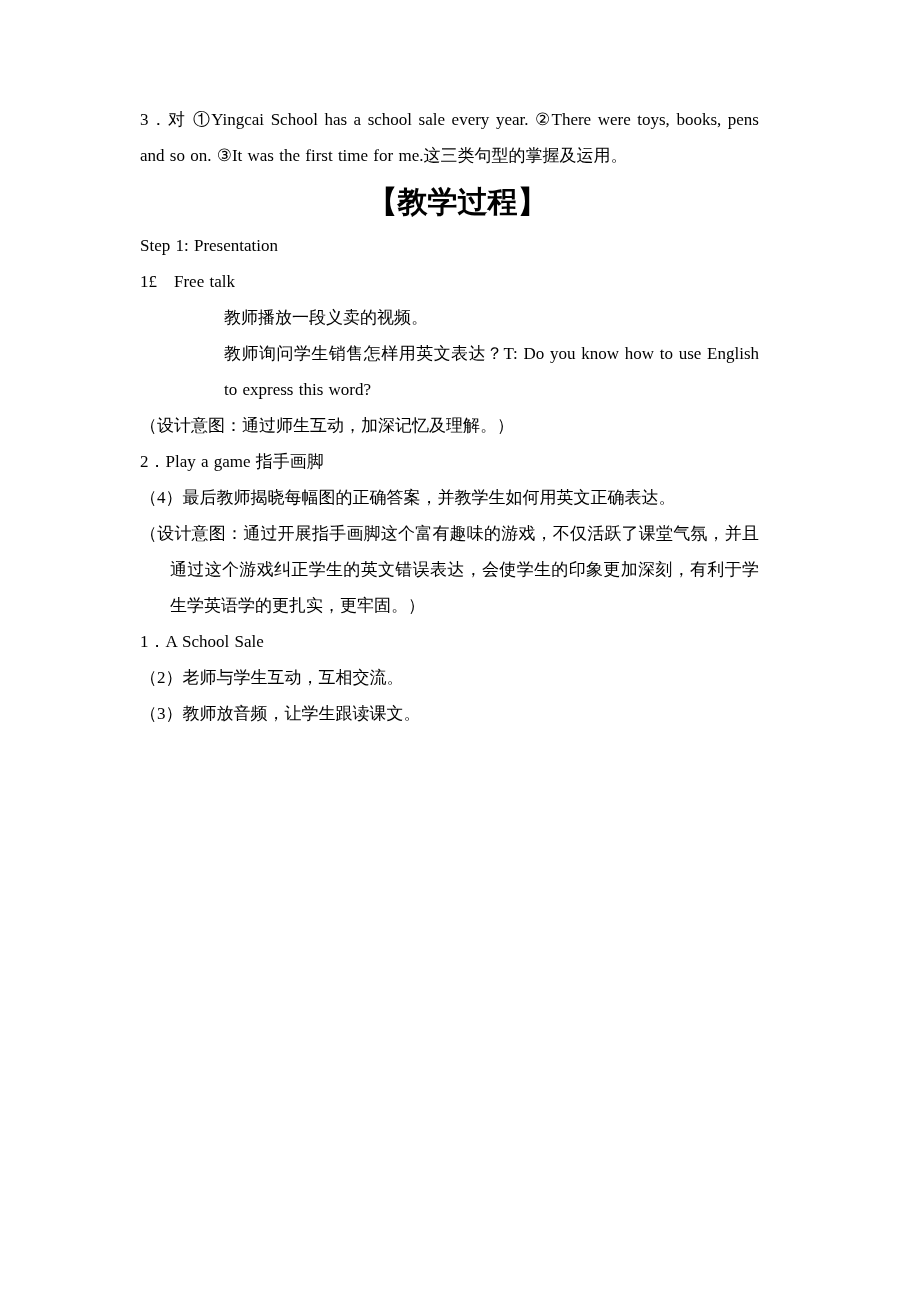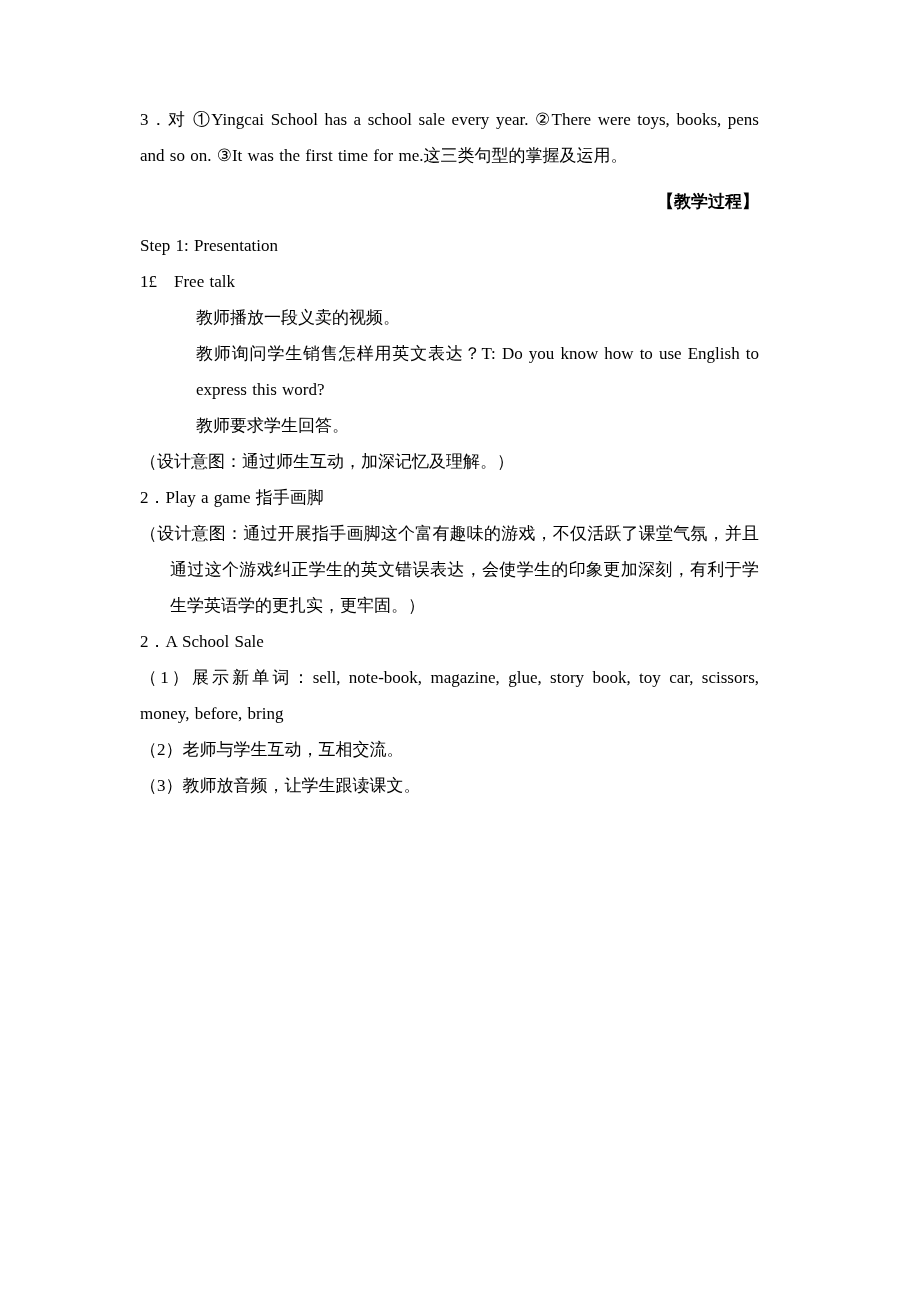--- a/index.html
+++ b/index.html
@@ -23,27 +23,27 @@
     margin: 0;
     line-height: 36px;
     text-align: justify;
     word-spacing: 1px;
   }
   .bold {
     font-weight: normal;
   }
   .heading {
     margin: 8px 0 6px 16px;
-    font-size: 17px;
+    font-size: 30px;
     font-weight: bold;
     line-height: 40px;
-    text-align: right;
+    text-align: center;
   }
   .indent {
-    margin-left: 56px;
+    margin-left: 84px;
   }
   .hang-sm {
     padding-left: 30px;
     text-indent: -30px;
   }
   .hang-lg {
     padding-left: 49px;
     text-indent: -49px;
   }
 </style>
@@ -55,29 +55,28 @@
   <p class="para">3．对 ①Yingcai School has a school sale every year. ②There were toys, books, pens and so on. ③It was the first time for me.这三类句型的掌握及运用。</p>
 
   <h2 class="heading">【教学过程】</h2>
 
   <p class="para bold">Step 1: Presentation</p>
 
   <p class="para">1£　Free talk</p>
 
   <p class="para indent">教师播放一段义卖的视频。</p>
   <p class="para indent">教师询问学生销售怎样用英文表达？T: Do you know how to use English to express this word?</p>
-  <p class="para indent">教师要求学生回答。</p>
 
   <p class="para">（设计意图：通过师生互动，加深记忆及理解。）</p>
 
   <p class="para">2．Play a game 指手画脚</p>
 
+  <p class="para">（4）最后教师揭晓每幅图的正确答案，并教学生如何用英文正确表达。</p>
 
   <p class="para hang-sm">（设计意图：通过开展指手画脚这个富有趣味的游戏，不仅活跃了课堂气氛，并且通过这个游戏纠正学生的英文错误表达，会使学生的印象更加深刻，有利于学生学英语学的更扎实，更牢固。）</p>
 
-  <p class="para">2．A School Sale</p>
+  <p class="para">1．A School Sale</p>
 
-  <p class="para">（1）展示新单词：sell, note-book, magazine, glue, story book, toy car, scissors, money, before, bring</p>
   <p class="para">（2）老师与学生互动，互相交流。</p>
   <p class="para">（3）教师放音频，让学生跟读课文。</p>
 
 
 </div>
 
 </body></html>

